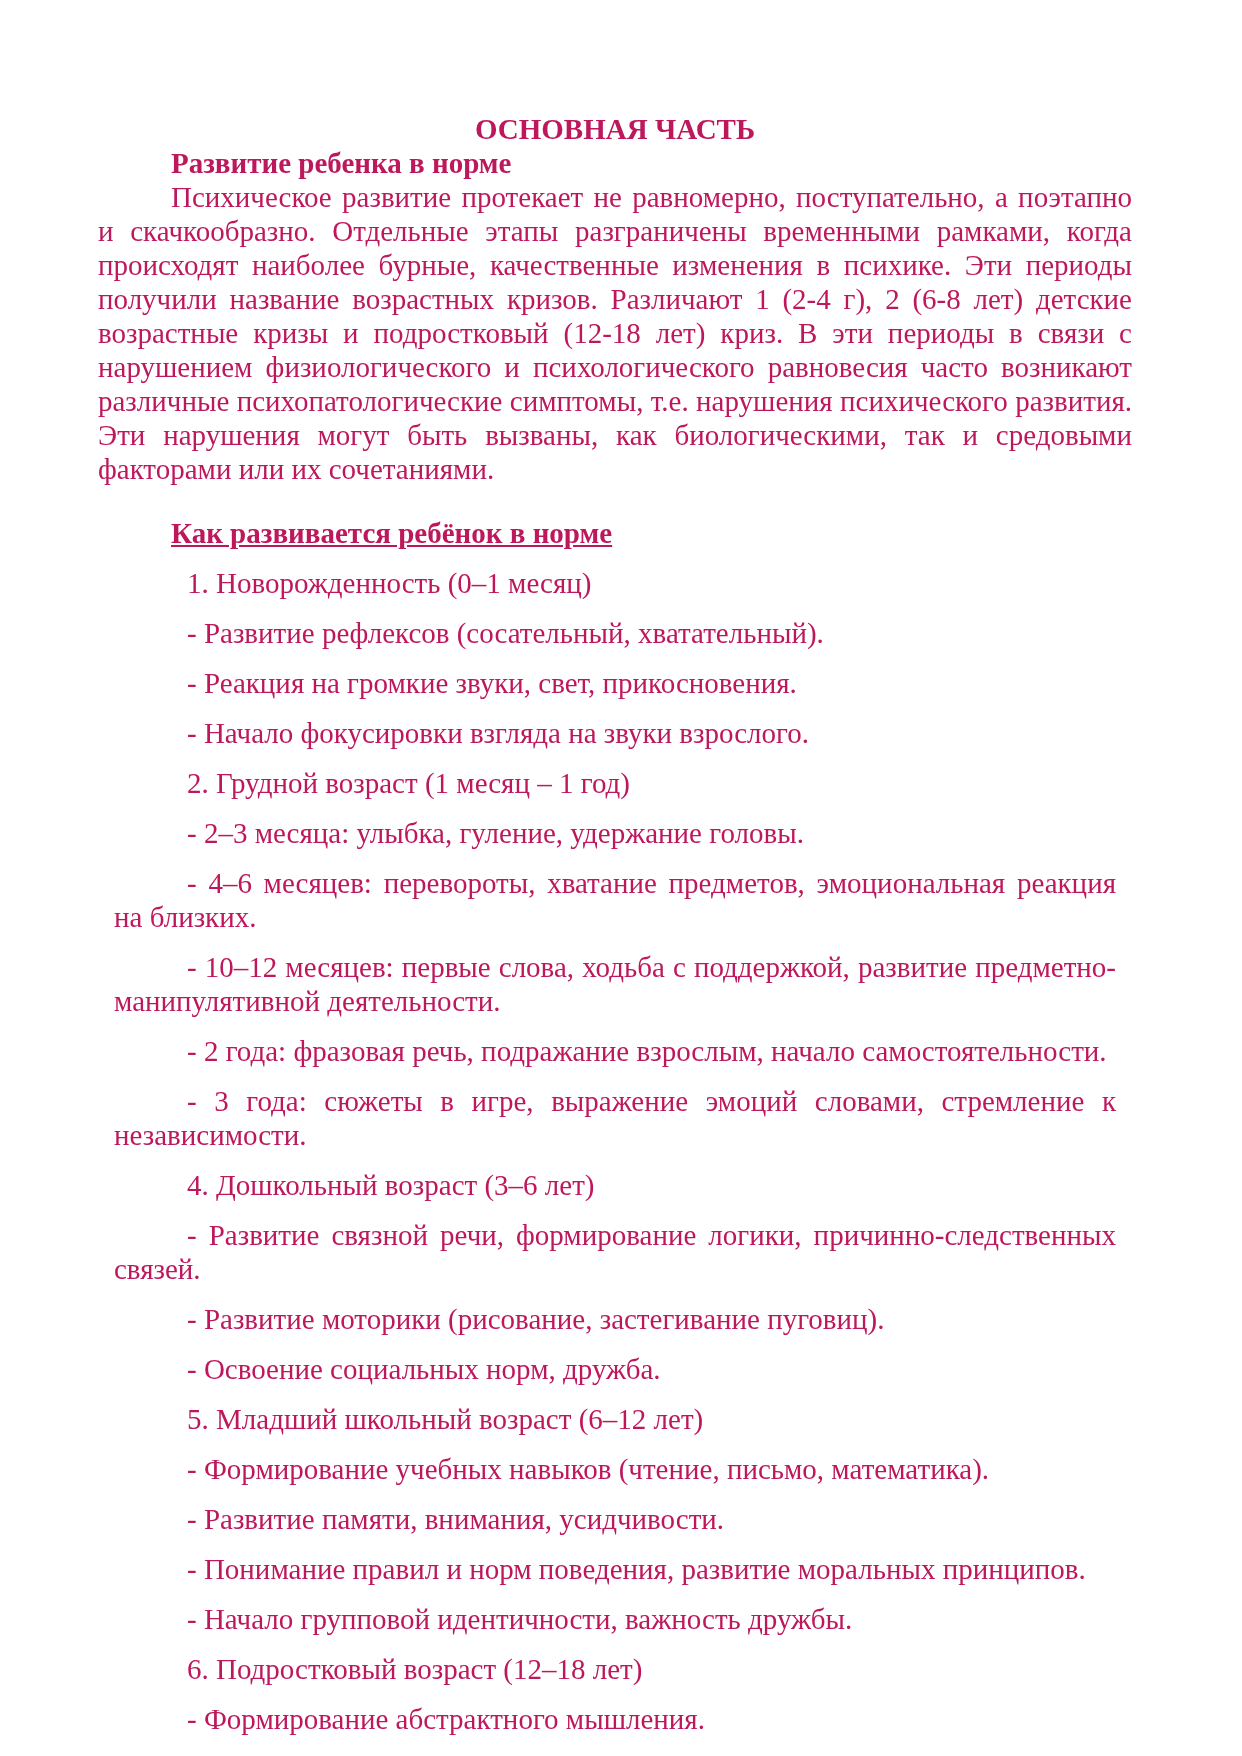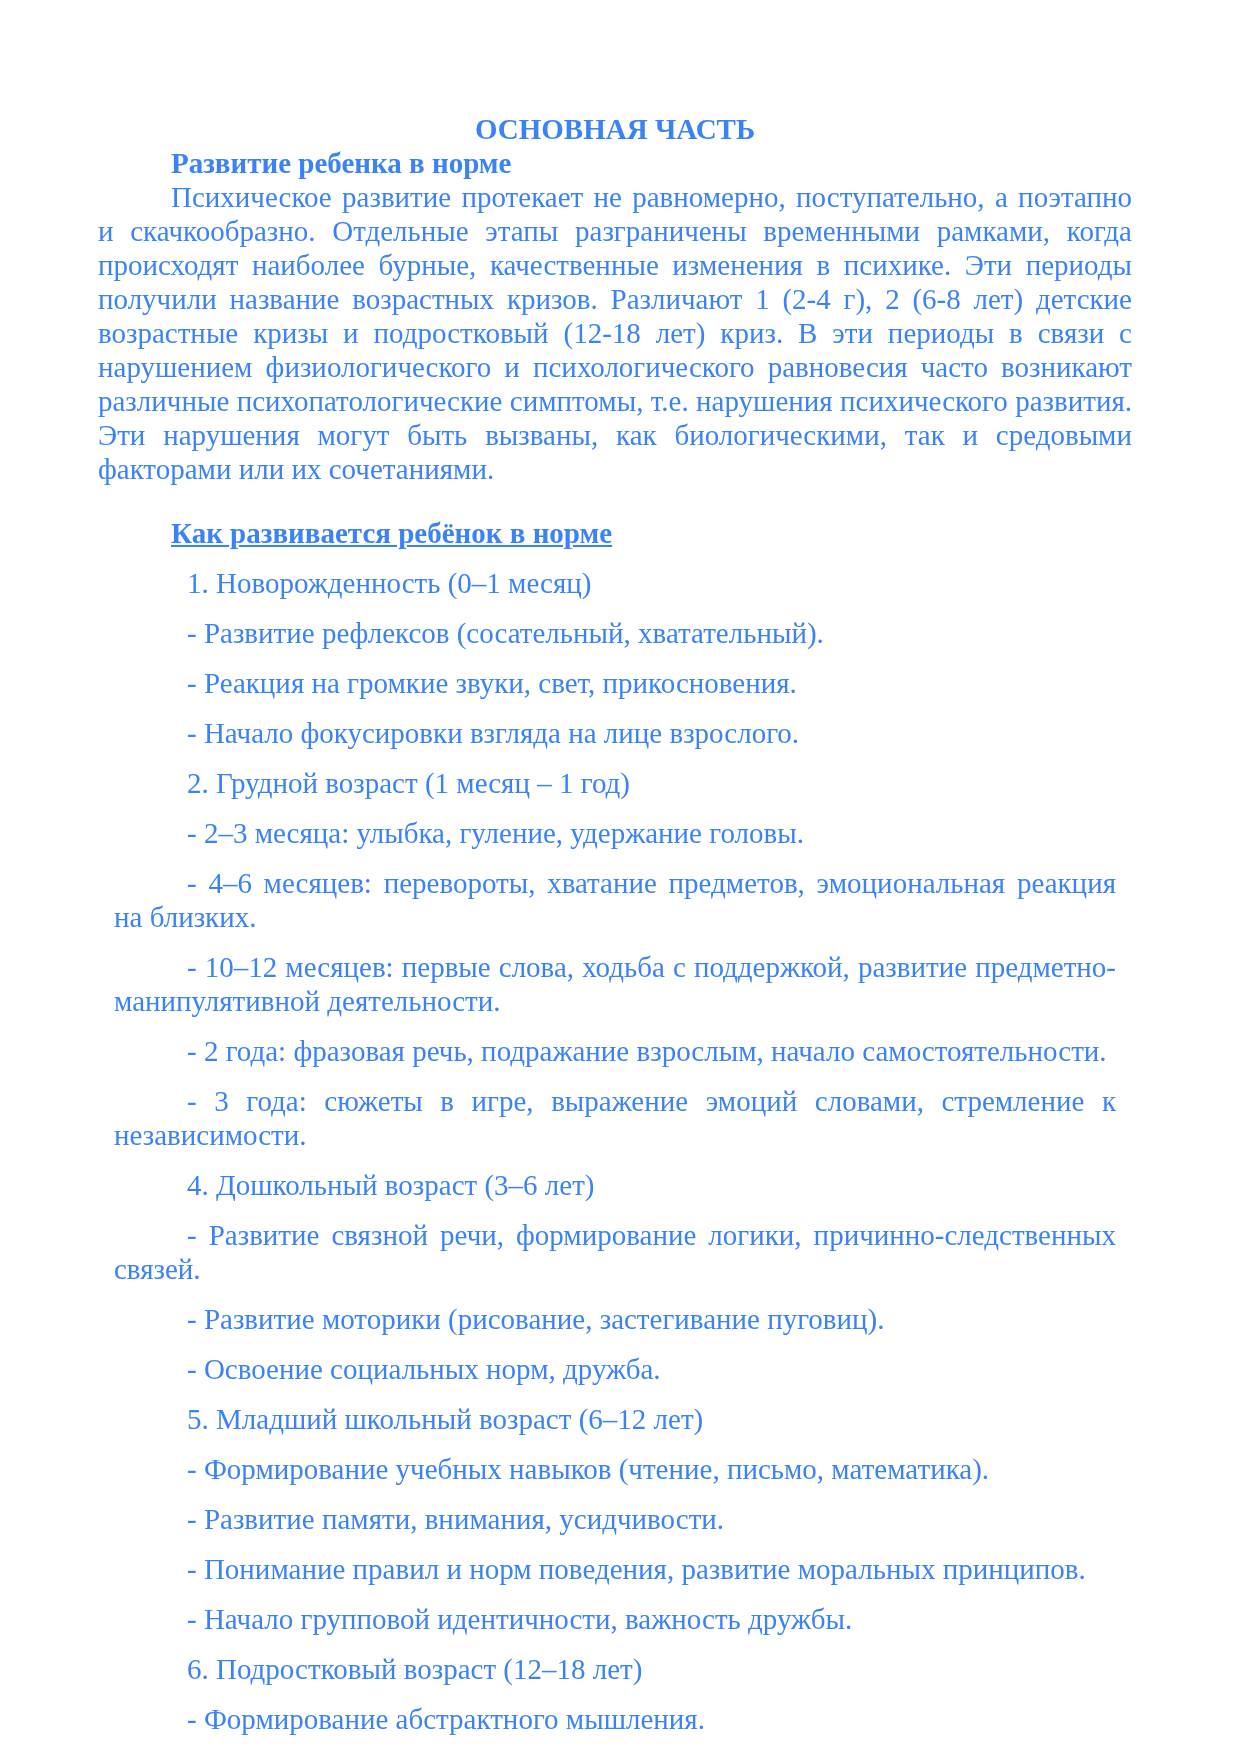--- a/index.html
+++ b/index.html
@@ -7,21 +7,21 @@
     padding: 0;
     background: #ffffff;
   }
   .page {
     position: relative;
     width: 1242px;
     height: 1756px;
     box-sizing: border-box;
     padding: 112px 110px 0 98px;
     background: #ffffff;
-    color: #3b82f6;
+    color: #be185d;
     font-family: "Liberation Serif", "DejaVu Serif", serif;
     font-size: 29px;
     line-height: 34px;
     overflow: hidden;
   }
   .doc-title {
     text-align: center;
     font-weight: bold;
     margin: 0;
   }
@@ -56,21 +56,21 @@
     <div class="section-heading">Развитие ребенка в норме</div>
     <p class="body-par">Психическое развитие протекает не равномерно, поступательно, а поэтапно и скачкообразно. Отдельные этапы разграничены временными рамками, когда происходят наиболее бурные, качественные изменения в психике. Эти периоды получили название возрастных кризов. Различают 1 (2-4 г), 2 (6-8 лет) детские возрастные кризы и подростковый (12-18 лет) криз. В эти периоды в связи с нарушением физиологического и психологического равновесия часто возникают различные психопатологические симптомы, т.е. нарушения психического развития. Эти нарушения могут быть вызваны, как биологическими, так и средовыми факторами или их сочетаниями.</p>
   </section>
 
   <section>
     <div class="section-heading spaced">Как развивается ребёнок в норме</div>
 
     <p class="list-par">1. Новорожденность (0–1 месяц)</p>
     <p class="list-par">- Развитие рефлексов (сосательный, хватательный).</p>
     <p class="list-par">- Реакция на громкие звуки, свет, прикосновения.</p>
-    <p class="list-par">- Начало фокусировки взгляда на лице взрослого.</p>
+    <p class="list-par">- Начало фокусировки взгляда на звуки взрослого.</p>
     <p class="list-par">2. Грудной возраст (1 месяц – 1 год)</p>
     <p class="list-par">- 2–3 месяца: улыбка, гуление, удержание головы.</p>
     <p class="list-par">- 4–6 месяцев: перевороты, хватание предметов, эмоциональная реакция на близких.</p>
     <p class="list-par">- 10–12 месяцев: первые слова, ходьба с поддержкой, развитие предметно-манипулятивной деятельности.</p>
     <p class="list-par">- 2 года: фразовая речь, подражание взрослым, начало самостоятельности.</p>
     <p class="list-par">- 3 года: сюжеты в игре, выражение эмоций словами, стремление к независимости.</p>
     <p class="list-par">4. Дошкольный возраст (3–6 лет)</p>
     <p class="list-par">- Развитие связной речи, формирование логики, причинно-следственных связей.</p>
     <p class="list-par">- Развитие моторики (рисование, застегивание пуговиц).</p>
     <p class="list-par">- Освоение социальных норм, дружба.</p>

